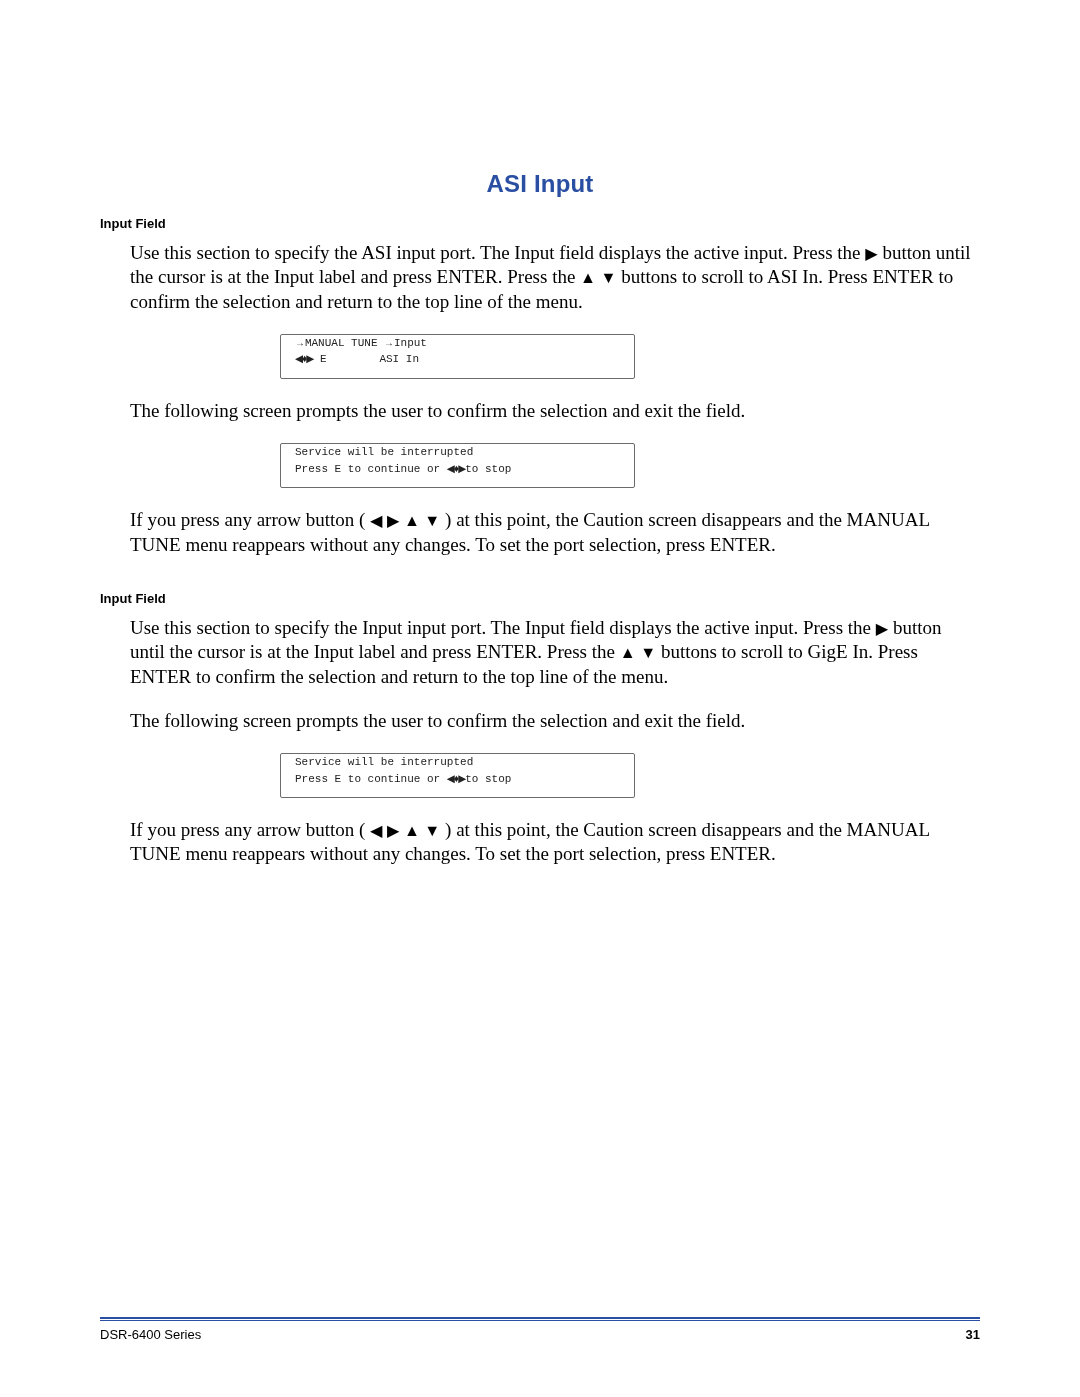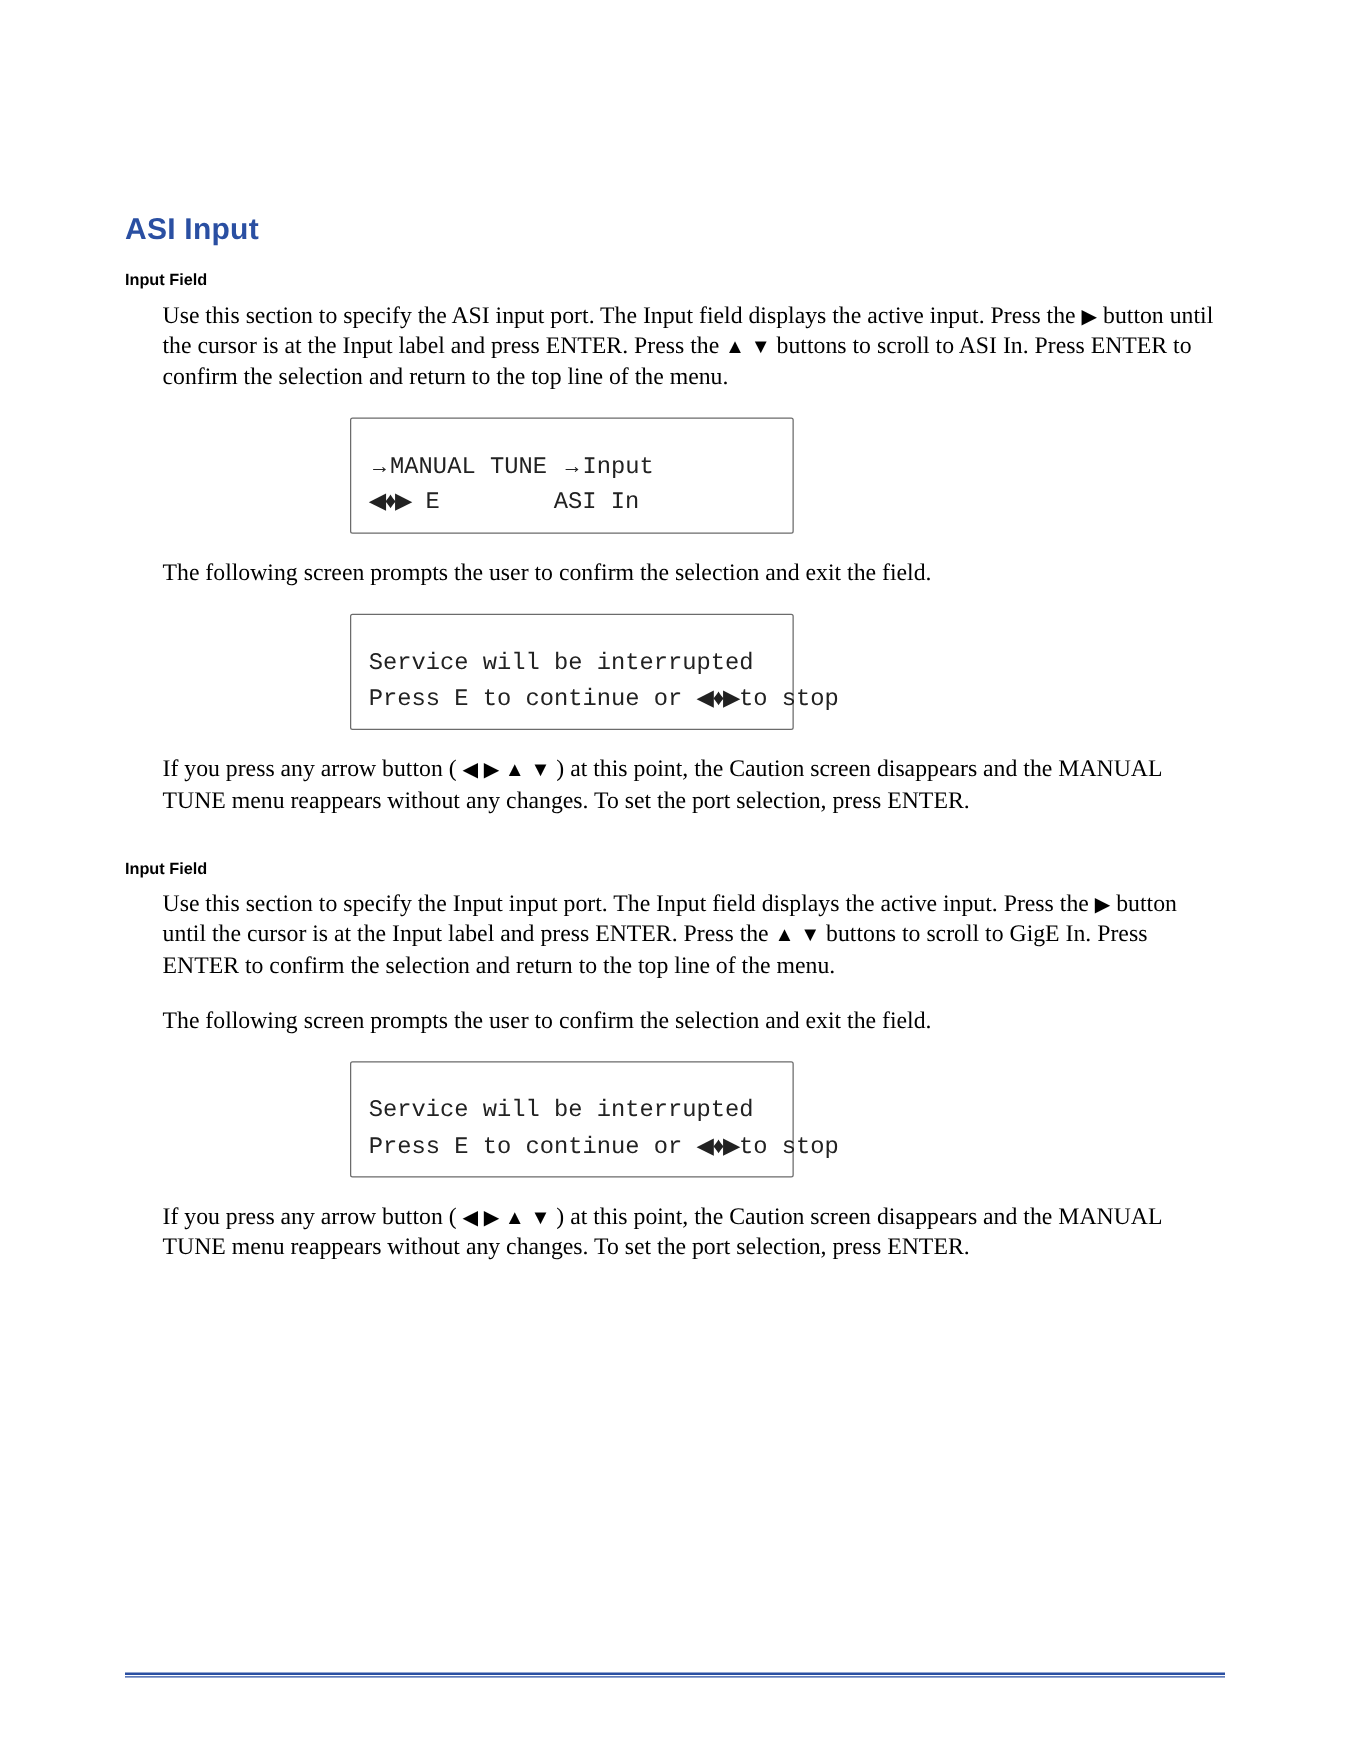--- a/index.html
+++ b/index.html
@@ -18,40 +18,41 @@
     height: 100%;
     position: relative;
   }
   h2.section {
     font-family: Verdana, Geneva, sans-serif;
     font-weight: 700;
     color: #2a4fa2;
     font-size: 24px;
     margin: 0 0 18px 0;
     letter-spacing: 0.2px;
+    text-align: center;
   }
   .subhead {
     font-family: Verdana, Geneva, sans-serif;
     font-weight: 700;
     font-size: 13px;
     margin: 10px 0 10px 0;
   }
   p.body {
     font-size: 19px;
     line-height: 1.28;
     margin: 0 0 20px 30px;
   }
   .lcd {
     margin: 0 0 20px 180px;
     width: 355px;
     border: 1px solid #6b6b6b;
     border-radius: 2px;
-    padding: 24px 14px 10px 14px;
+    padding: 0 14px 10px 14px;
     font-family: "Courier New", Courier, monospace;
-    font-size: 19px;
+    font-size: 11px;
     line-height: 1.5;
     box-sizing: border-box;
     white-space: pre;
     color: #222;
   }
   .arrow {
     font-family: Arial, sans-serif;
     font-size: 0.9em;
     display: inline-block;
     vertical-align: baseline;
@@ -132,15 +133,19 @@
     <div class="lcd"><span>Service will be interrupted</span>
 <span>Press E to continue or </span><span class="navglyph">◀♦▶</span><span>to stop</span></div>
 
     <p class="body">
       <span>If you press any arrow button ( </span><span class="arrow tri">◀   ▶   ▲   ▼</span><span> ) at this point, the Caution screen disappears and the MANUAL TUNE menu reappears without any changes. To set the port selection, press ENTER.</span>
     </p>
   </div>
 
   <div class="footer">
     <div class="footer-line2"></div>
+    <div class="footer-row">
+      <span>DSR-6400 Series</span>
+      <span class="page-num">31</span>
+    </div>
   </div>
 
 </div>
 
 </body></html>

